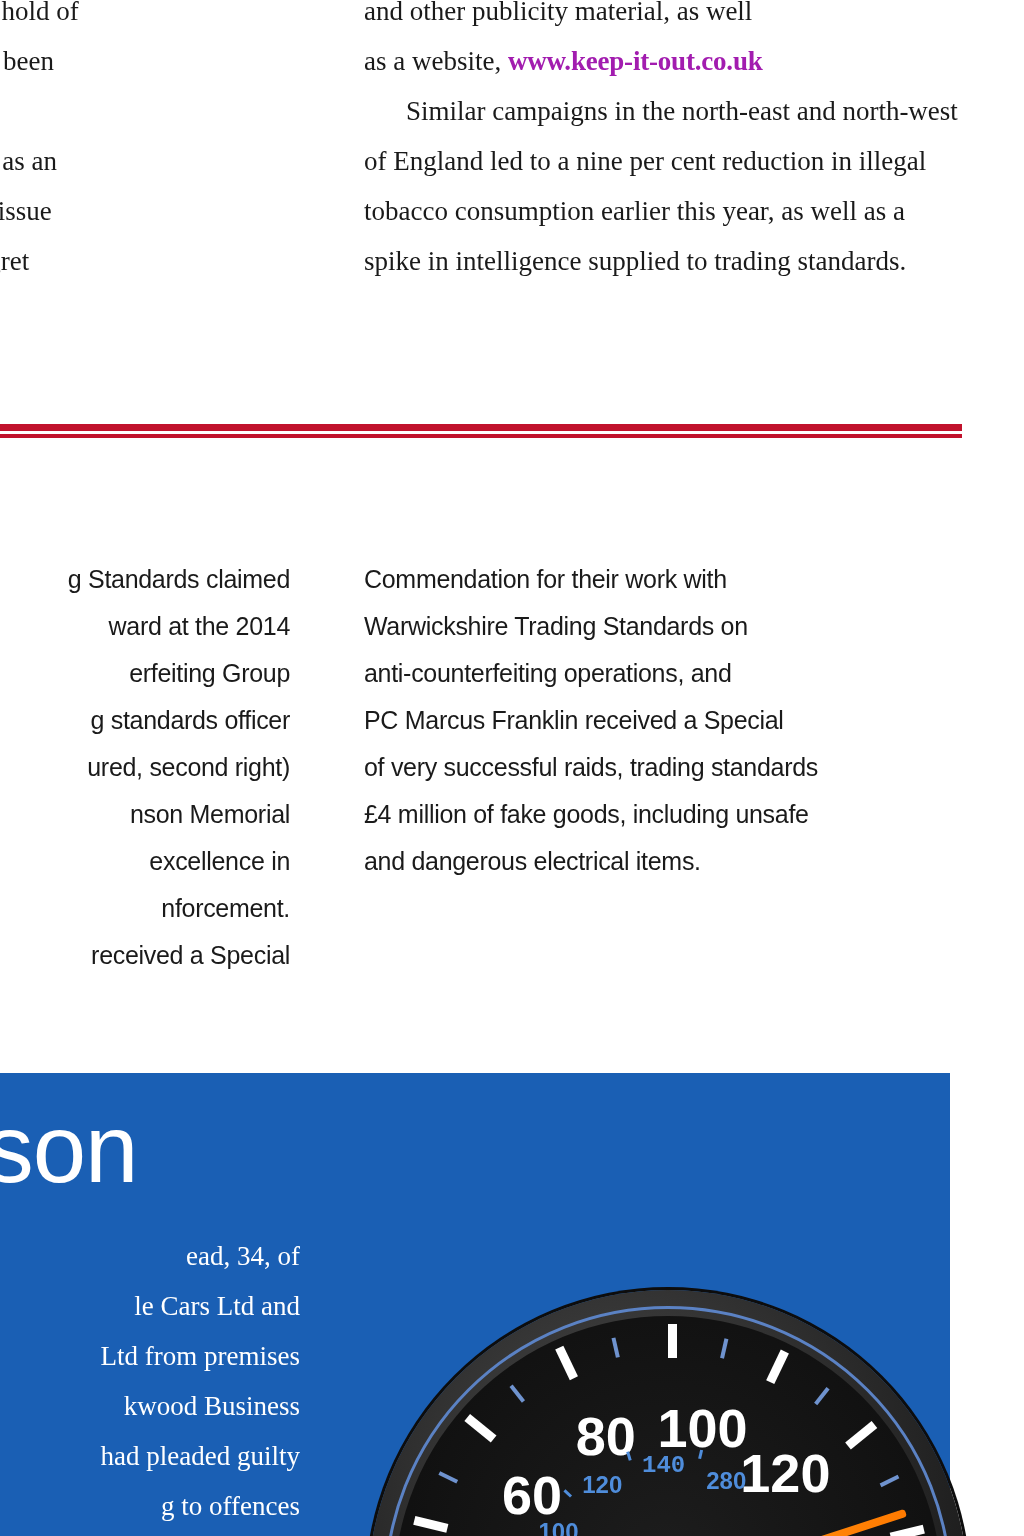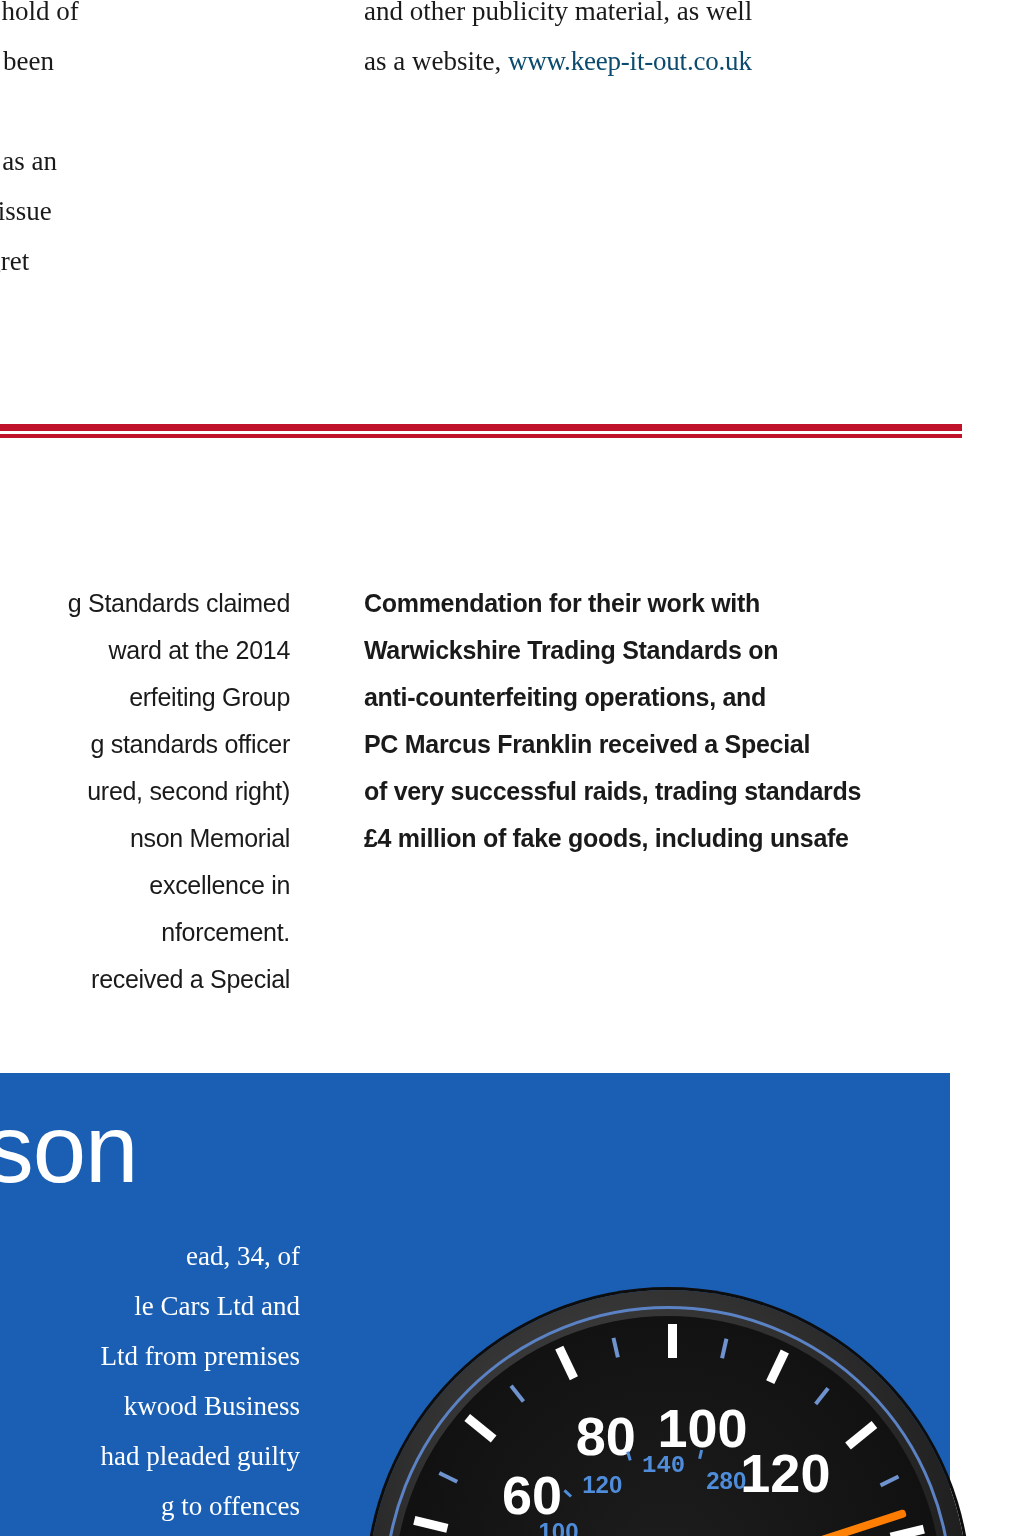--- a/index.html
+++ b/index.html
@@ -40,22 +40,22 @@
     top: -14px;
     width: 600px;
   }
   .bullet-line {
     white-space: nowrap;
   }
   .indent-para {
     text-indent: 42px;
   }
   .weblink {
-    color: #0c4a6e;
-    font-weight: normal;
+    color: #a21caf;
+    font-weight: bold;
     letter-spacing: -0.2px;
   }
 
   
   .rule-wrap {
     position: absolute;
     left: 0;
     top: 424px;
     width: 962px;
   }
@@ -71,21 +71,21 @@
   }
   .rule-thin {
     height: 4px;
     background: #c1122c;
     width: 100%;
   }
 
   
   .mid-area {
     position: absolute;
-    top: 580px;
+    top: 556px;
     left: 0;
     width: 1024px;
     height: 460px;
   }
   .sans-col {
     position: absolute;
     font-family: "Liberation Sans", sans-serif;
     font-size: 25px;
     line-height: 47px;
     color: #1a1a1a;
@@ -96,21 +96,21 @@
     top: 0;
     width: 410px;
     text-align: right;
   }
   .col-left-mid .ln { white-space: nowrap; }
   .col-right-mid {
     left: 364px;
     top: 0;
     width: 610px;
   }
-  .col-right-mid .ln { white-space: nowrap; font-weight: bold; }
+  .col-right-mid .ln { white-space: nowrap; }
 
   
   .blue-panel {
     position: absolute;
     left: 0;
     top: 1073px;
     width: 950px;
     height: 463px;
     background: #1a5fb4;
     overflow: hidden;
@@ -232,20 +232,21 @@
     <div class="bullet-line">bacco</div>
     <div class="bullet-line">ts regard it as an</div>
     <div class="bullet-line">ommunity issue</div>
     <div class="bullet-line">mokers regret</div>
     <div class="bullet-line">bit</div>
   </div>
 
   <div class="serif-col col-right-top">
     <div>and other publicity material, as well</div>
     <div><span>as a website, </span><span class="weblink">www.keep-it-out.co.uk</span></div>
+    <div class="indent-para">Similar campaigns in the north-east and north-west of England led to a nine per cent reduction in illegal tobacco consumption earlier this year, as well as a spike in intelligence supplied to trading standards.</div>
   </div>
 
 </div>
 
 <div class="rule-wrap">
   <div class="rule-thick"></div>
   <div class="rule-gap"></div>
   <div class="rule-thin"></div>
 </div>
 
@@ -263,20 +264,21 @@
     <div class="ln">received a Special</div>
   </div>
 
   <div class="sans-col col-right-mid">
     <div class="ln">Commendation for their work with</div>
     <div class="ln">Warwickshire Trading Standards on</div>
     <div class="ln">anti-counterfeiting operations, and</div>
     <div class="ln">PC Marcus Franklin received a Special</div>
     <div class="ln">of very successful raids, trading standards</div>
     <div class="ln">£4 million of fake goods, including unsafe</div>
+    <div class="ln">and dangerous electrical items.</div>
   </div>
 
 </div>
 
 <div class="blue-panel">
   <div class="blue-headline">prison</div>
   <div class="blue-body">
     <div class="ln">ead, 34, of</div>
     <div class="ln">le Cars Ltd and</div>
     <div class="ln">Ltd from premises</div>

